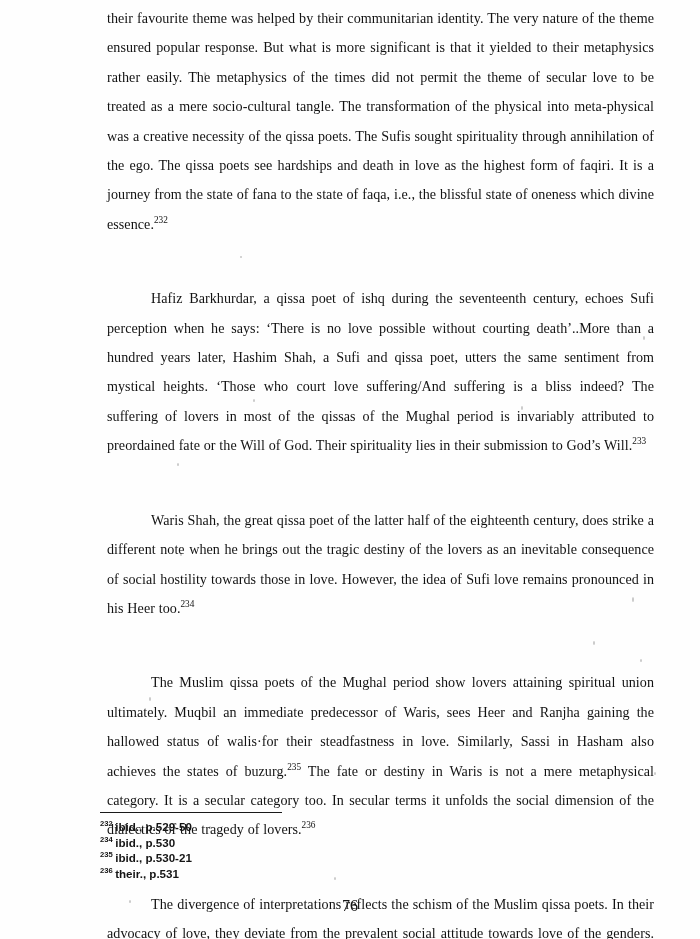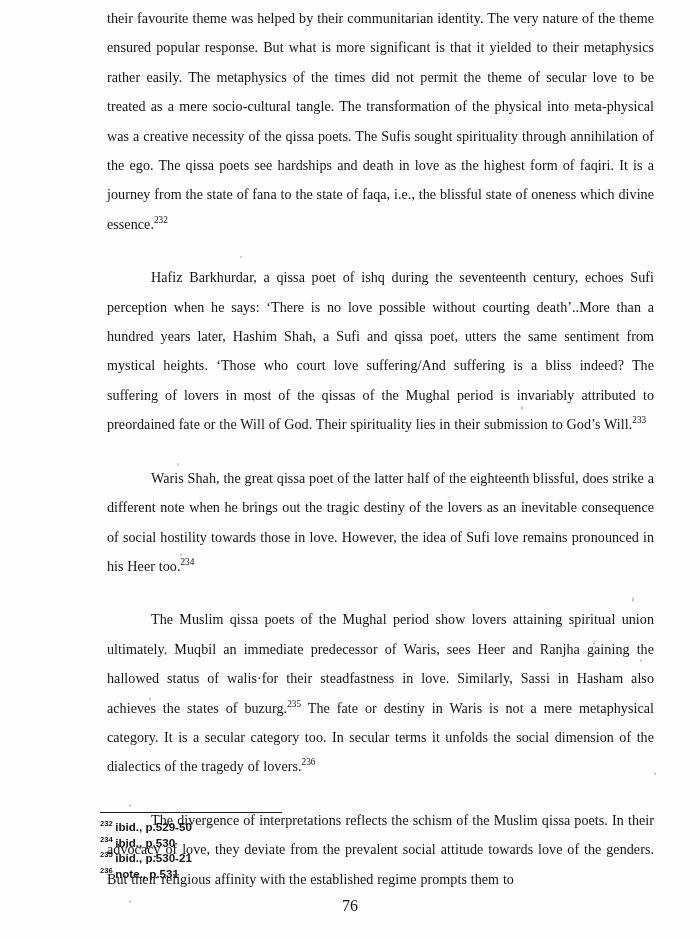--- a/index.html
+++ b/index.html
@@ -43,21 +43,21 @@
     text-justify: inter-word;
     margin: 0;
     color: #121212;
     letter-spacing: 0.05px;
     word-spacing: 0.2px;
   }
   .para.indent {
     text-indent: 44px;
   }
   
-  .para + .para { margin-top: 24px; }
+  .para + .para { margin-top: 45px; }
 
   .para.first { margin-top: 4px; }
 
   sup.fn {
     font-size: 9.3px;
     vertical-align: super;
     line-height: 0;
     letter-spacing: 0;
   }
 
@@ -134,36 +134,36 @@
   <div class="speck" style="left:209px;top:826px;width:2px;height:3px;"></div>
   <div class="speck" style="left:334px;top:877px;width:2px;height:3px;"></div>
   <div class="speck" style="left:129px;top:900px;width:2px;height:3px;"></div>
 
   <div id="body-column">
 
     <p class="para first"><span>their favourite theme was helped by their communitarian identity. The very nature of the theme ensured popular response. But what is more significant is that it yielded to their metaphysics rather easily. The metaphysics of the times did not permit the theme of secular love to be treated as a mere socio-cultural tangle. The transformation of the physical into meta-physical was a creative necessity of the qissa poets. The Sufis sought spirituality through annihilation of the ego. The qissa poets see hardships and death in love as the highest form of faqiri. It is a journey from the state of fana to the state of faqa, i.e., the blissful state of oneness which divine essence.</span><sup class="fn">232</sup></p>
 
     <p class="para indent"><span>Hafiz Barkhurdar, a qissa poet of ishq during the seventeenth century, echoes Sufi perception when he says: ‘There is no love possible without courting death’..More than a hundred years later, Hashim Shah, a Sufi and qissa poet, utters the same sentiment from mystical heights. ‘Those who court love suffering/And suffering is a bliss indeed? The suffering of lovers in most of the qissas of the Mughal period is invariably attributed to preordained fate or the Will of God. Their spirituality lies in their submission to God’s Will.</span><sup class="fn">233</sup></p>
 
-    <p class="para indent"><span>Waris Shah, the great qissa poet of the latter half of the eighteenth blissful, does strike a different note when he brings out the tragic destiny of the lovers as an inevitable consequence of social hostility towards those in love. However, the idea of Sufi love remains pronounced in his Heer too.</span><sup class="fn">234</sup></p>
+    <p class="para indent"><span>Waris Shah, the great qissa poet of the latter half of the eighteenth century, does strike a different note when he brings out the tragic destiny of the lovers as an inevitable consequence of social hostility towards those in love. However, the idea of Sufi love remains pronounced in his Heer too.</span><sup class="fn">234</sup></p>
 
     <p class="para indent"><span>The Muslim qissa poets of the Mughal period show lovers attaining spiritual union ultimately. Muqbil an immediate predecessor of Waris, sees Heer and Ranjha gaining the hallowed status of walis·for their steadfastness in love. Similarly, Sassi in Hasham also achieves the states of buzurg.</span><sup class="fn">235</sup><span> The fate or destiny in Waris is not a mere metaphysical category. It is a secular category too. In secular terms it unfolds the social dimension of the dialectics of the tragedy of lovers.</span><sup class="fn">236</sup></p>
 
     <p class="para indent"><span>The divergence of interpretations reflects the schism of the Muslim qissa poets. In their advocacy of love, they deviate from the prevalent social attitude towards love of the genders. But their religious affinity with the established regime prompts them to</span></p>
 
   </div>
 
   <div id="footnote-block">
     <hr id="footnote-rule">
 
     <div class="footnote"><span class="fn-num">232</span><span>ibid., p.529-50</span></div>
 
 
     <div class="footnote"><span class="fn-num">234</span><span>ibid., p.530</span></div>
 
     <div class="footnote"><span class="fn-num">235</span><span>ibid., p.530-21</span></div>
 
-    <div class="footnote"><span class="fn-num">236</span><span>note., p.531</span></div>
+    <div class="footnote"><span class="fn-num">236</span><span>their., p.531</span></div>
   </div>
 
   <div id="page-number">76</div>
 
 </div>
 
 </body></html>

